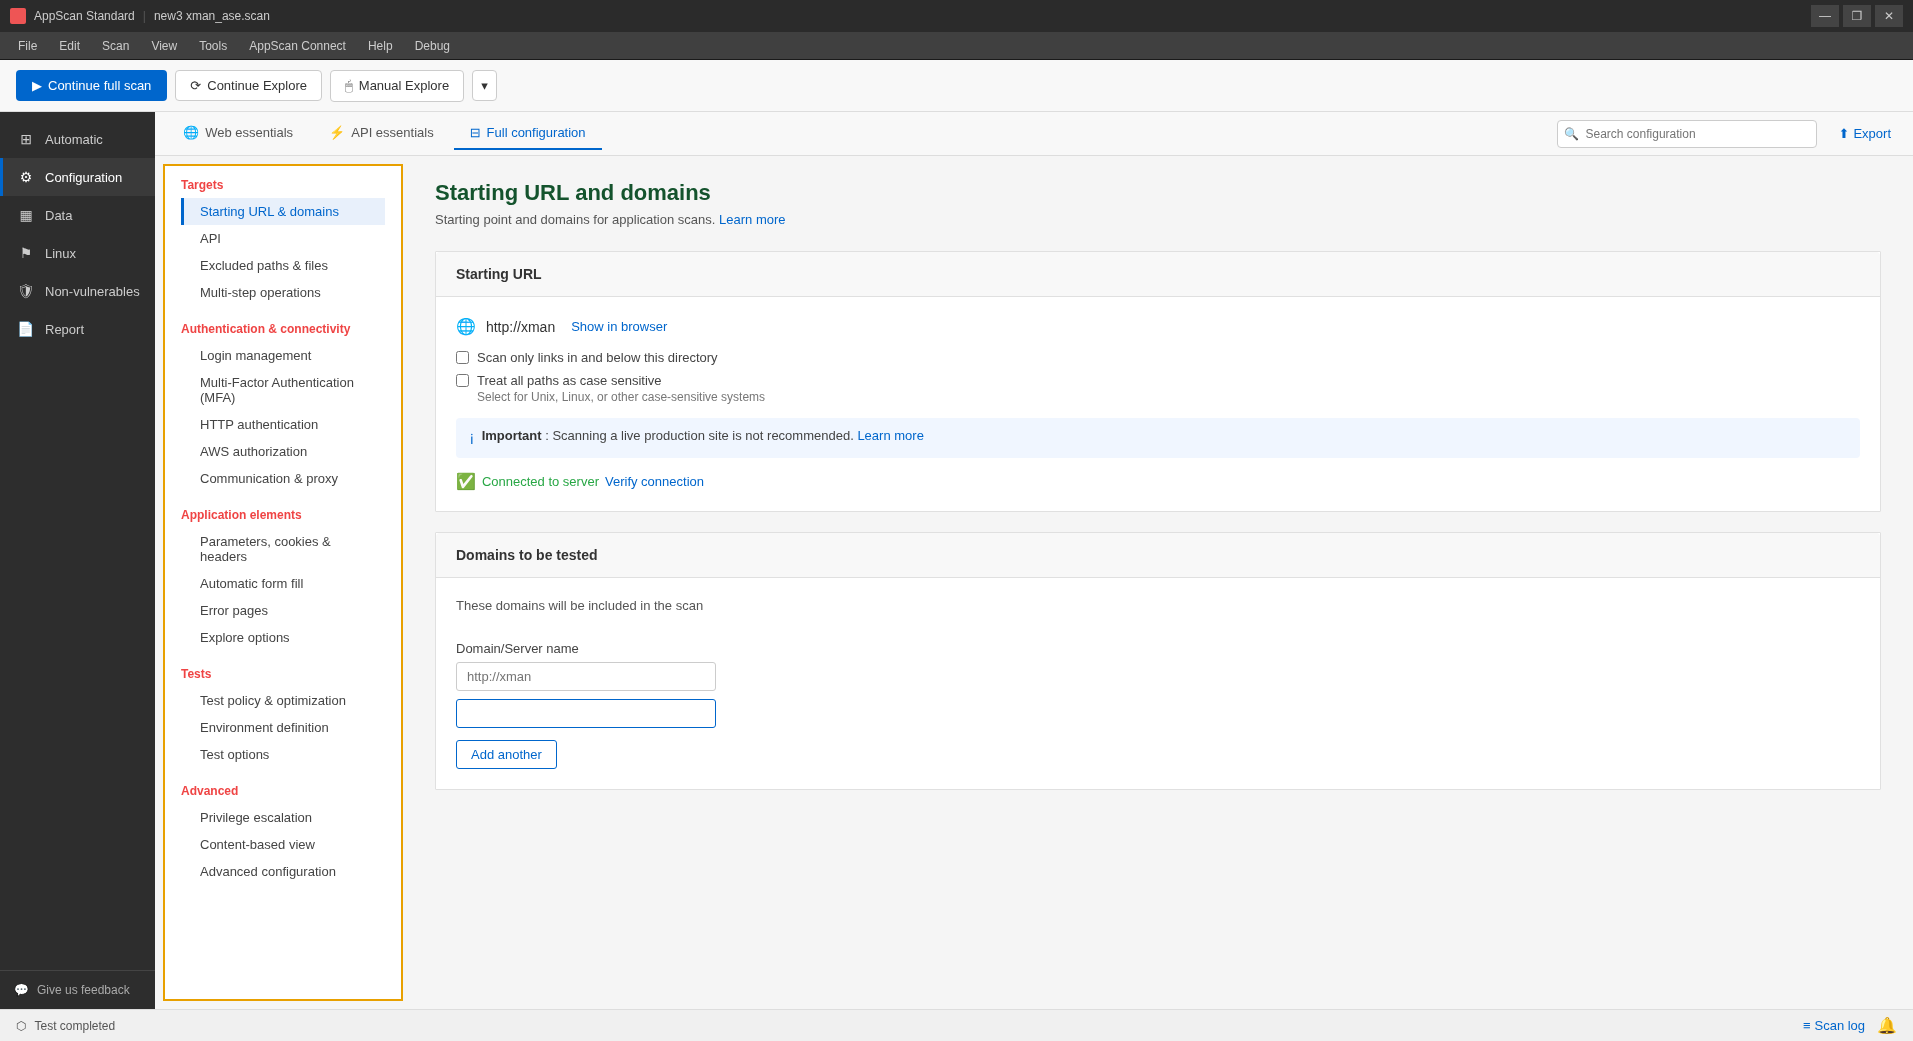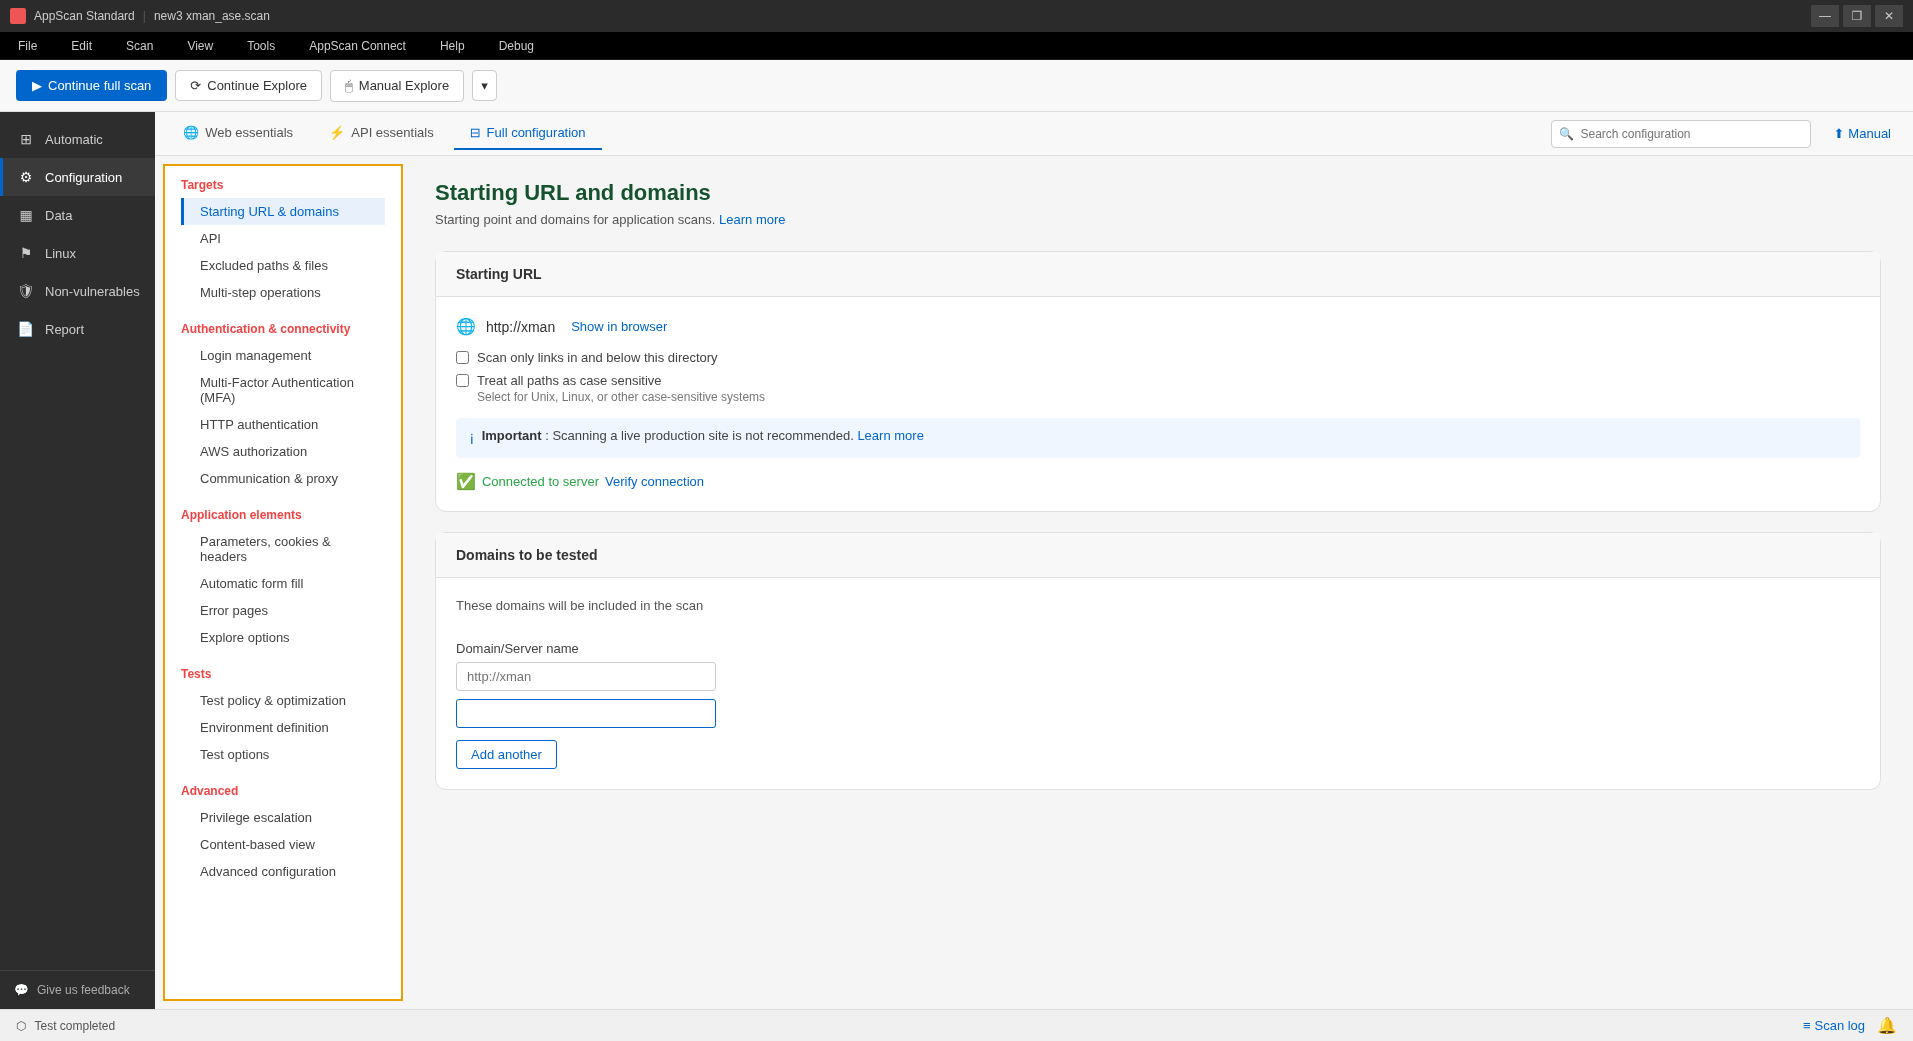--- a/index.html
+++ b/index.html
@@ -17,25 +17,25 @@
       font-size: 12px;
     }
     .title-bar-left { display: flex; align-items: center; gap: 8px; }
     .title-bar-logo { width: 16px; height: 16px; background: #e55; border-radius: 2px; }
     .title-bar-controls { display: flex; gap: 4px; }
     .title-bar-btn { width: 28px; height: 22px; background: #444; border: none; color: #ccc; cursor: pointer; font-size: 12px; display: flex; align-items: center; justify-content: center; }
 
     
     .menu-bar {
       height: 28px;
-      background: #000000;
+      background: #404040;
       display: flex;
       align-items: center;
       padding: 0 8px;
-      gap: 14px;
+      gap: 2px;
       border-bottom: 1px solid #1a1a1a;
     }
     .menu-item {
       padding: 4px 10px;
       color: #ccc;
       font-size: 12px;
       cursor: pointer;
       border-radius: 3px;
     }
 
@@ -193,21 +193,21 @@
     
     .main-panel { flex: 1; overflow-y: auto; padding: 24px 32px; background: #f5f5f5; }
     .page-title { font-size: 22px; font-weight: 600; color: #14532d; margin-bottom: 6px; }
     .page-subtitle { font-size: 13px; color: #555; margin-bottom: 24px; }
     .learn-more { color: #0066cc; cursor: pointer; text-decoration: none; }
 
     
     .section-card {
       background: white;
       border: 1px solid #e0e0e0;
-      border-radius: 11px;
+      border-radius: 1px;
       margin-bottom: 20px;
     }
     .section-card-header {
       padding: 14px 20px;
       background: #f8f8f8;
       border-bottom: 1px solid #e0e0e0;
       font-size: 14px;
       font-weight: 600;
       color: #333;
       border-radius: 4px 4px 0 0;
@@ -384,21 +384,21 @@
         <span>⊟</span>
         <span>Full configuration</span>
       </div>
       <div class="tab-search">
         <div class="tab-search-wrapper">
           <span class="tab-search-icon">🔍</span>
           <input class="tab-search-input" type="text" placeholder="Search configuration" style="">
         </div>
         <button class="export-btn">
           <span>⬆</span>
-          <span>Manual</span>
+          <span>Export</span>
         </button>
       </div>
     </div>
 
     <div class="content-body">
 
       <div class="config-nav">
 
         <div class="config-nav-section">
           <div class="config-nav-section-title">Targets</div>

